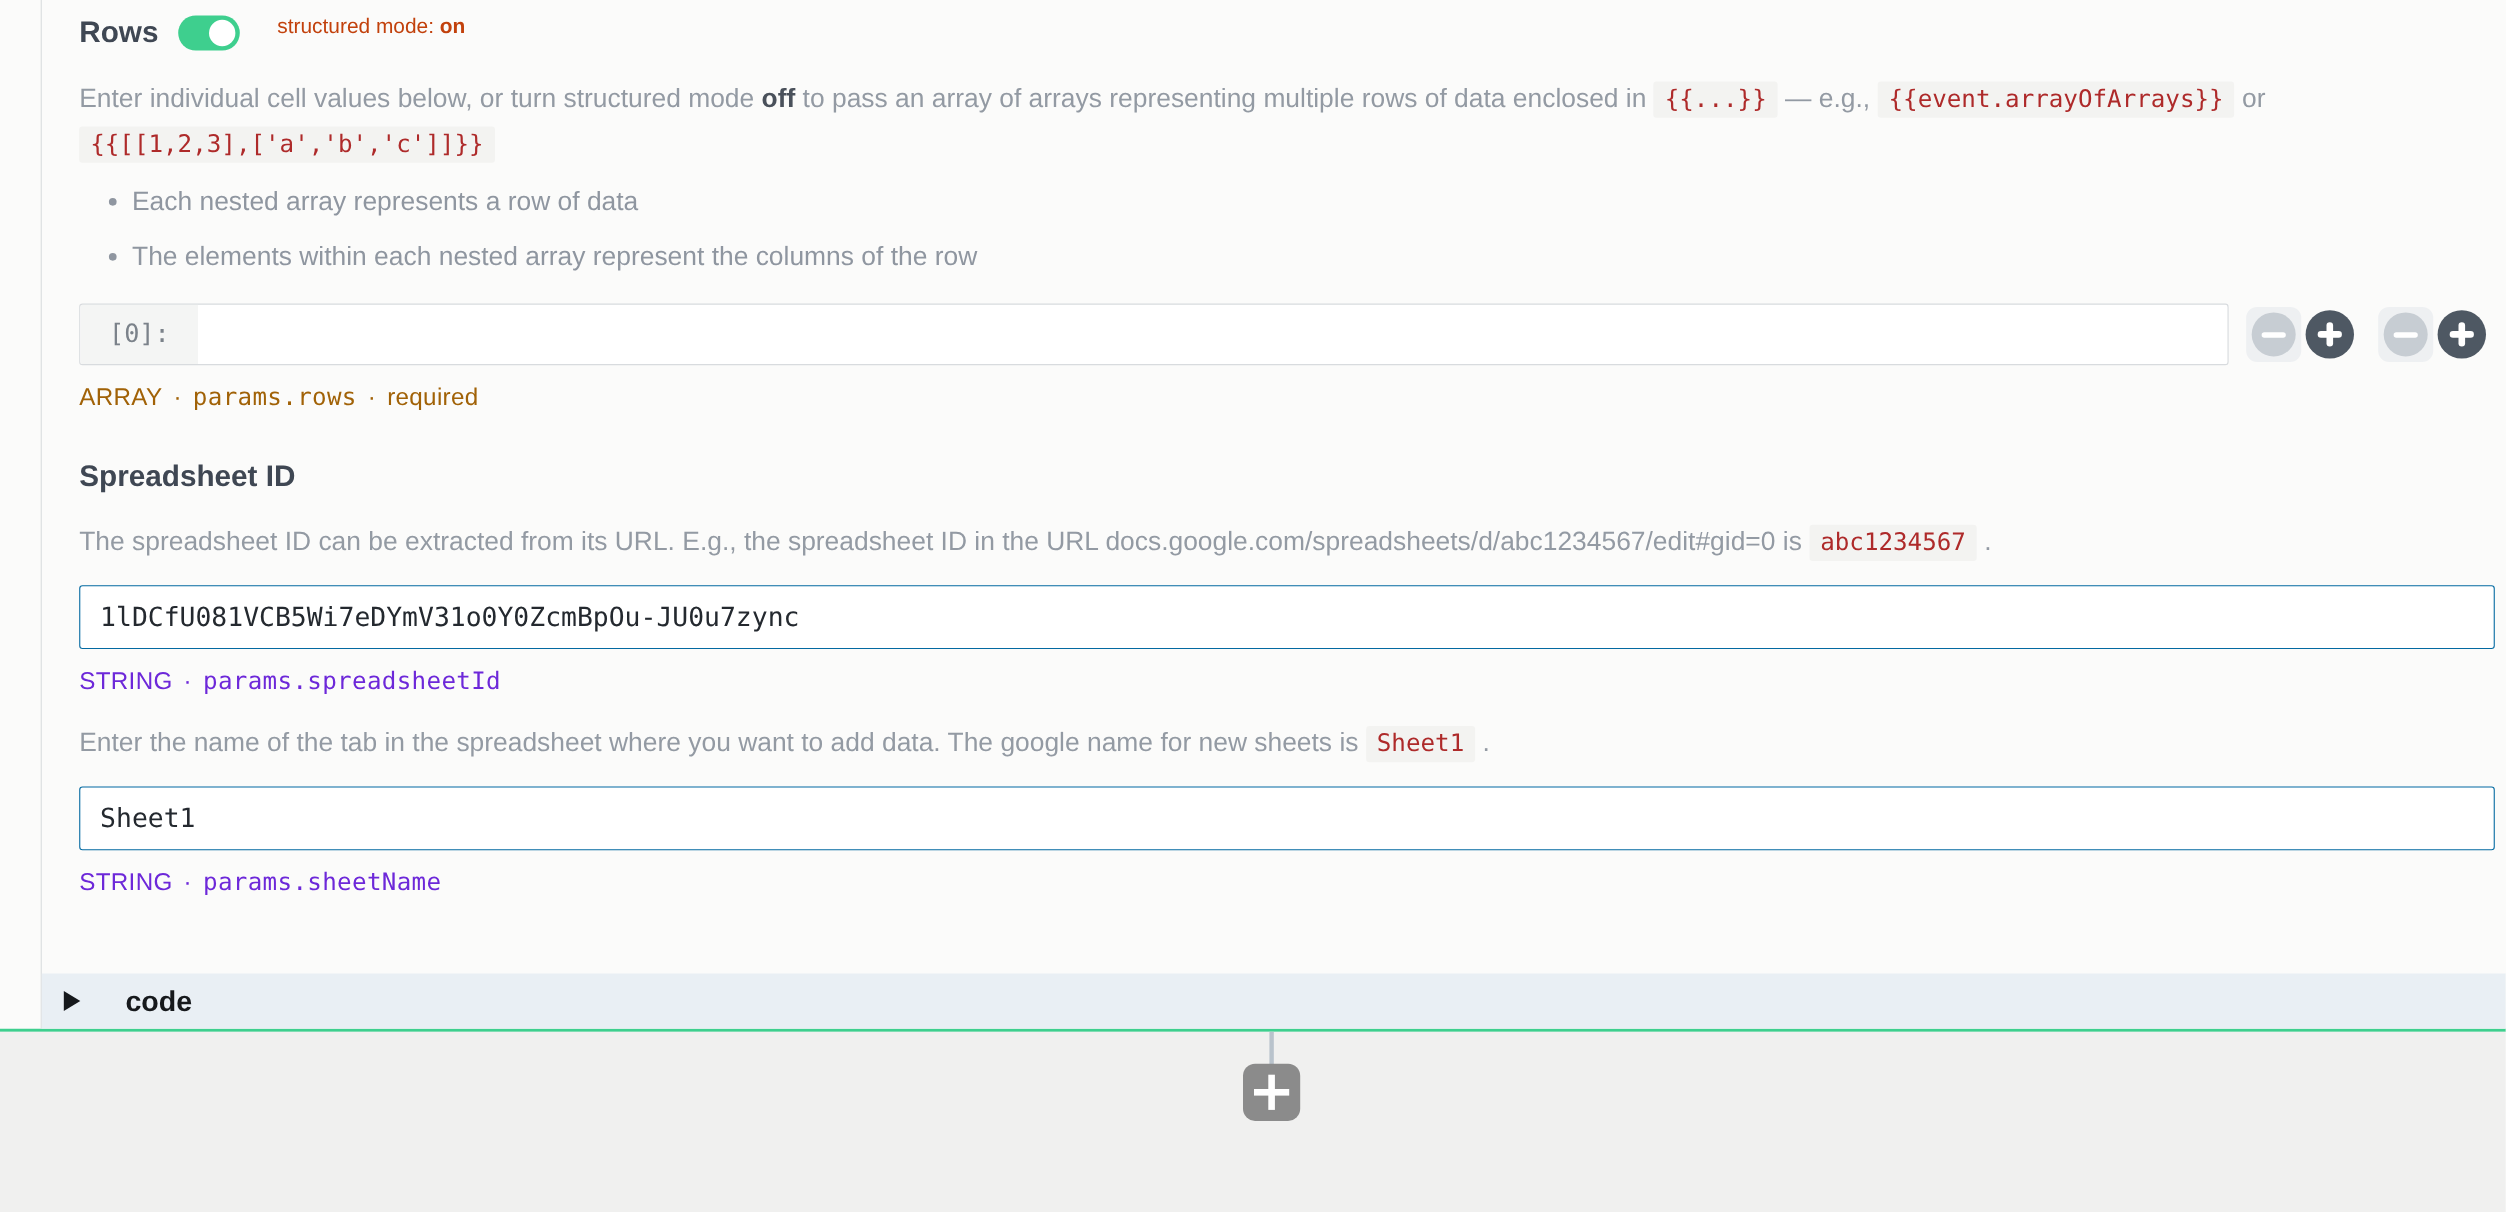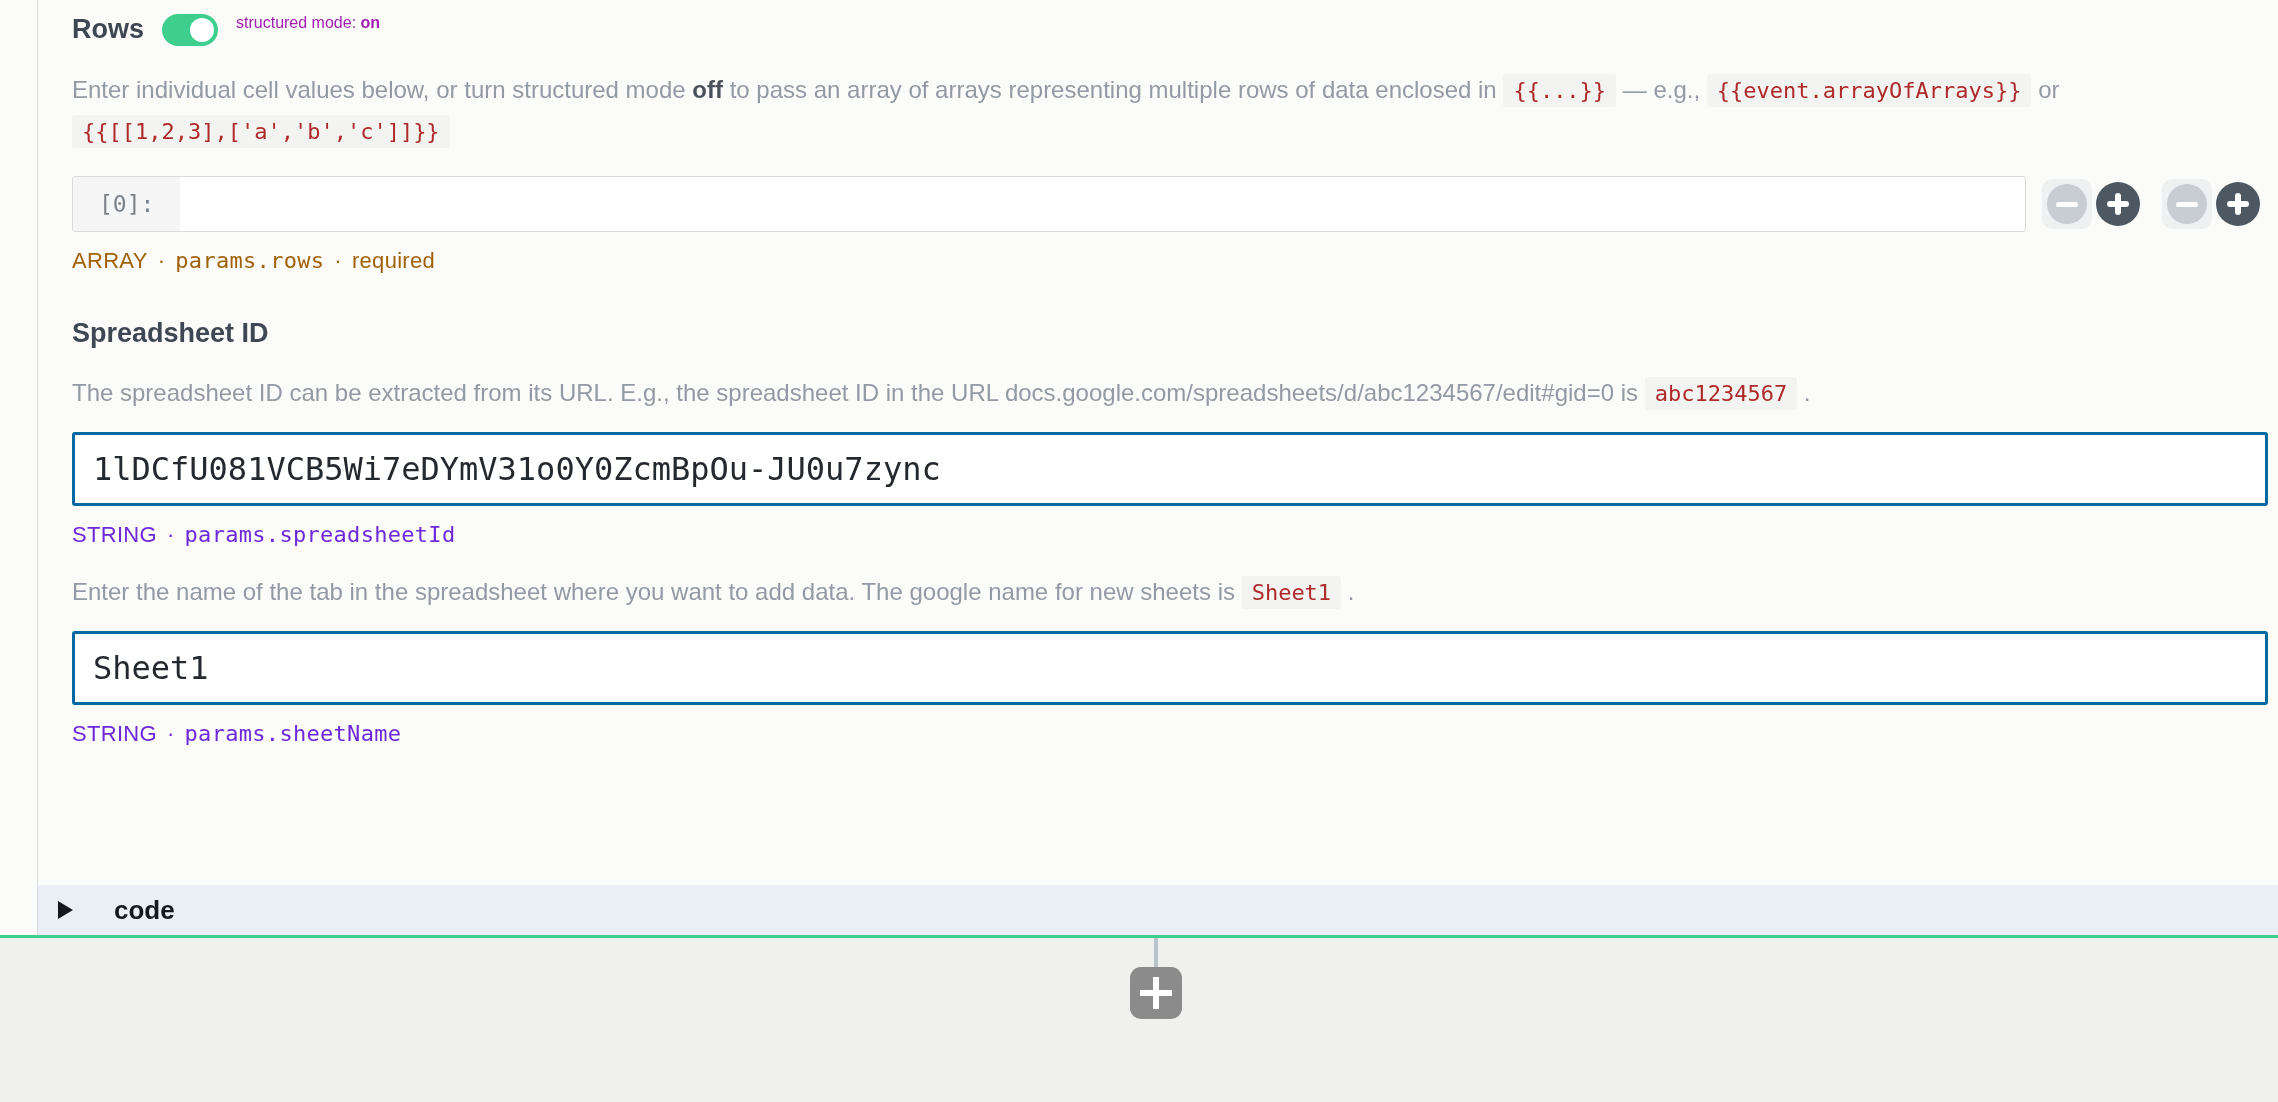--- a/index.html
+++ b/index.html
@@ -13,21 +13,21 @@
   }
   .step-panel { position:relative; height:935px; background:#fbfbfa; }
   .gutter-line { position:absolute; left:37px; top:0; bottom:0; width:1px; background:#d9dcdf; }
   .content { padding:14px 10px 0 72px; }
 
   
   .rows-header { display:flex; }
   .field-label { font-size:27px; font-weight:bold; color:#3f4753; }
   .toggle { width:56px; height:32px; border-radius:16px; background:#3ecf8e; position:relative; margin-left:18px; cursor:pointer; flex:0 0 auto; }
   .toggle-knob { position:absolute; right:4px; top:4px; width:24px; height:24px; border-radius:50%; background:#ffffff; }
-  .toggle-text { font-size:16px; color:#a21caf; margin-left:18px; }
+  .toggle-text { font-size:19px; color:#c2410c; margin-left:34px; }
   .toggle-text b { font-weight:bold; }
 
   
   .desc { font-size:24px; color:#939aa3; line-height:40px; margin-top:24px; max-width:2200px; }
   .desc b { color:#4a515b; font-weight:bold; }
   .inline-code {
     font-family:"DejaVu Sans Mono", monospace;
     font-size:22px; color:#ae2a2a; background:#f3f3f1;
     padding:4px 10px; border-radius:3px; white-space:nowrap;
   }
@@ -68,23 +68,23 @@
 
   
   .meta { margin-top:16px; font-size:22px; letter-spacing:0.3px; }
   .meta .path { font-family:"DejaVu Sans Mono", monospace; font-size:22px; }
   .meta .sep { margin:0 10px; }
   .meta-red { color:#a16207; }
   .meta-gray { color:#6d28d9; }
 
   .section-heading { font-size:27px; font-weight:bold; color:#3f4753; margin-top:44px; }
   .full-input {
-    display:block; width:2196px; height:74px; margin-top:18px;
-    border:3px solid #0369a1; border-radius:3px; background:#fff;
-    font-family:"DejaVu Sans Mono", monospace; font-size:32px; color:#24292f;
+    display:block; width:2196px; height:58px; margin-top:18px;
+    border:1px solid #0369a1; border-radius:3px; background:#fff;
+    font-family:"DejaVu Sans Mono", monospace; font-size:24px; color:#24292f;
     padding:0 18px; outline:none;
   }
 
   
   .code-row {
     position:absolute; left:38px; right:0; bottom:0; height:50px;
     background:#e9eff4; display:flex; align-items:center; padding-left:20px; cursor:pointer;gap:25px;
   }
   .tri { width:0; height:0; border-left:15px solid #16191c; border-top:9px solid transparent; border-bottom:9px solid transparent; margin-right:16px; }
   .code-label { font-weight:bold; font-size:26px; color:#16191c; }
@@ -114,20 +114,24 @@
       <span class="toggle">
         <span class="toggle-knob"></span>
       </span>
       <span class="toggle-text"><span>structured mode: </span><b>on</b></span>
     </div>
 
     <div class="desc"><span>Enter individual cell values below, or turn structured mode </span><b>off</b><span> to pass an array of arrays representing multiple rows of data enclosed in </span><span class="inline-code">{{...}}</span><span> — e.g.,</span>
       <span class="inline-code">{{event.arrayOfArrays}}</span><span> or </span><span class="inline-code">{{[[1,2,3],['a','b','c']]}}</span>
     </div>
 
+    <ul class="bullets">
+      <li>Each nested array represents a row of data</li>
+      <li>The elements within each nested array represent the columns of the row</li>
+    </ul>
 
     <div class="rows-input-row">
       <div class="input-group">
         <div class="input-prefix">[0]:</div>
         <input class="cell-input" type="text" value="" style="">
       </div>
       <div class="stepper-group">
         <button class="minus-btn">
             <span class="minus-circle"></span>
           </button>

